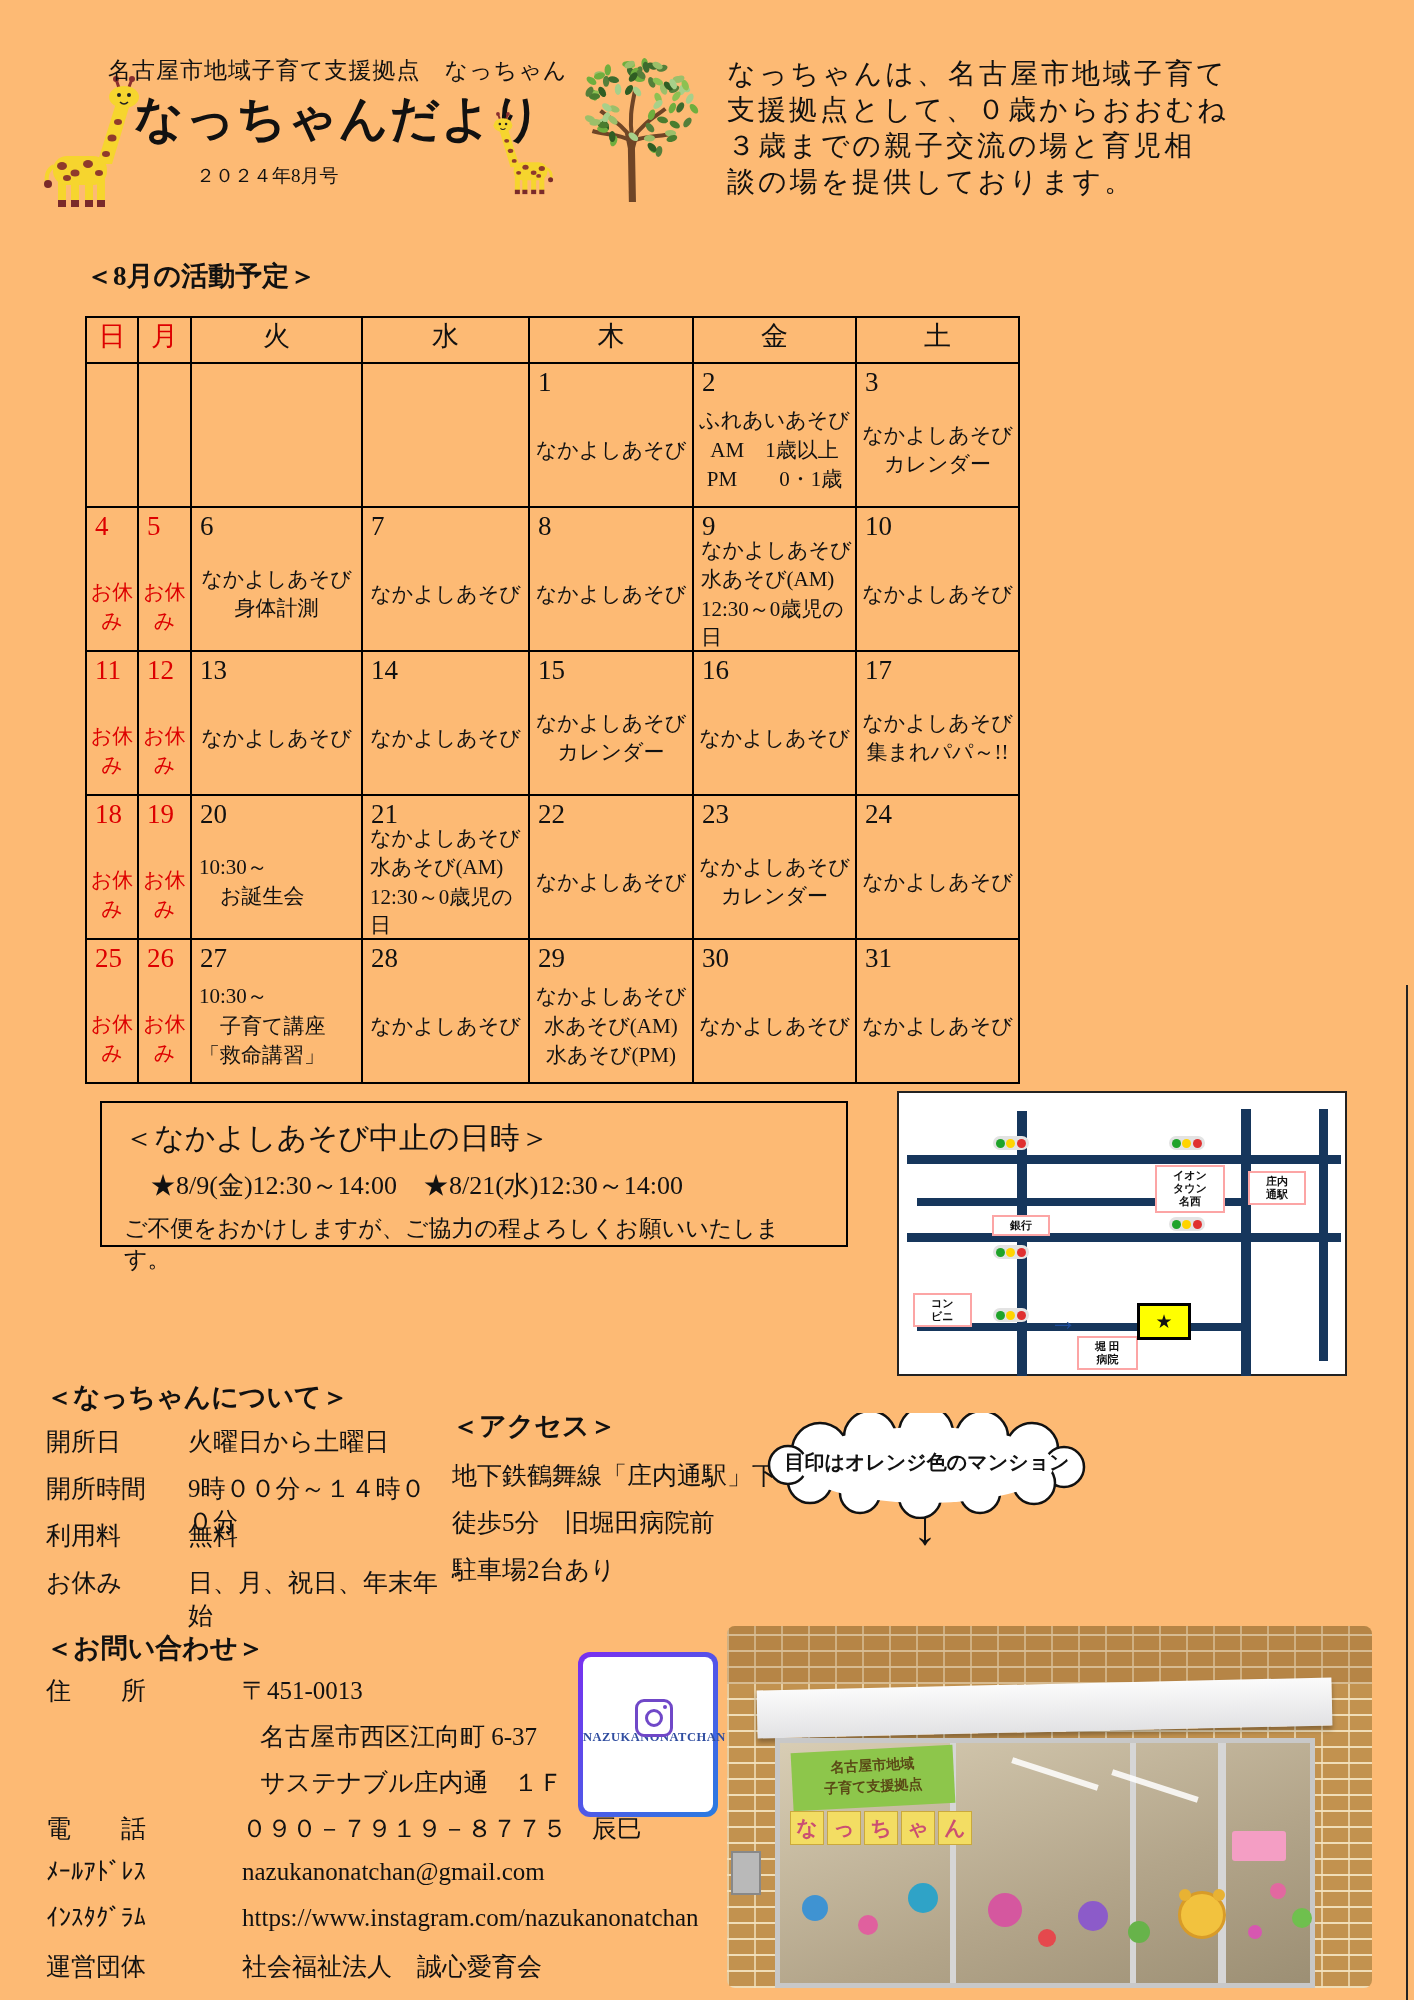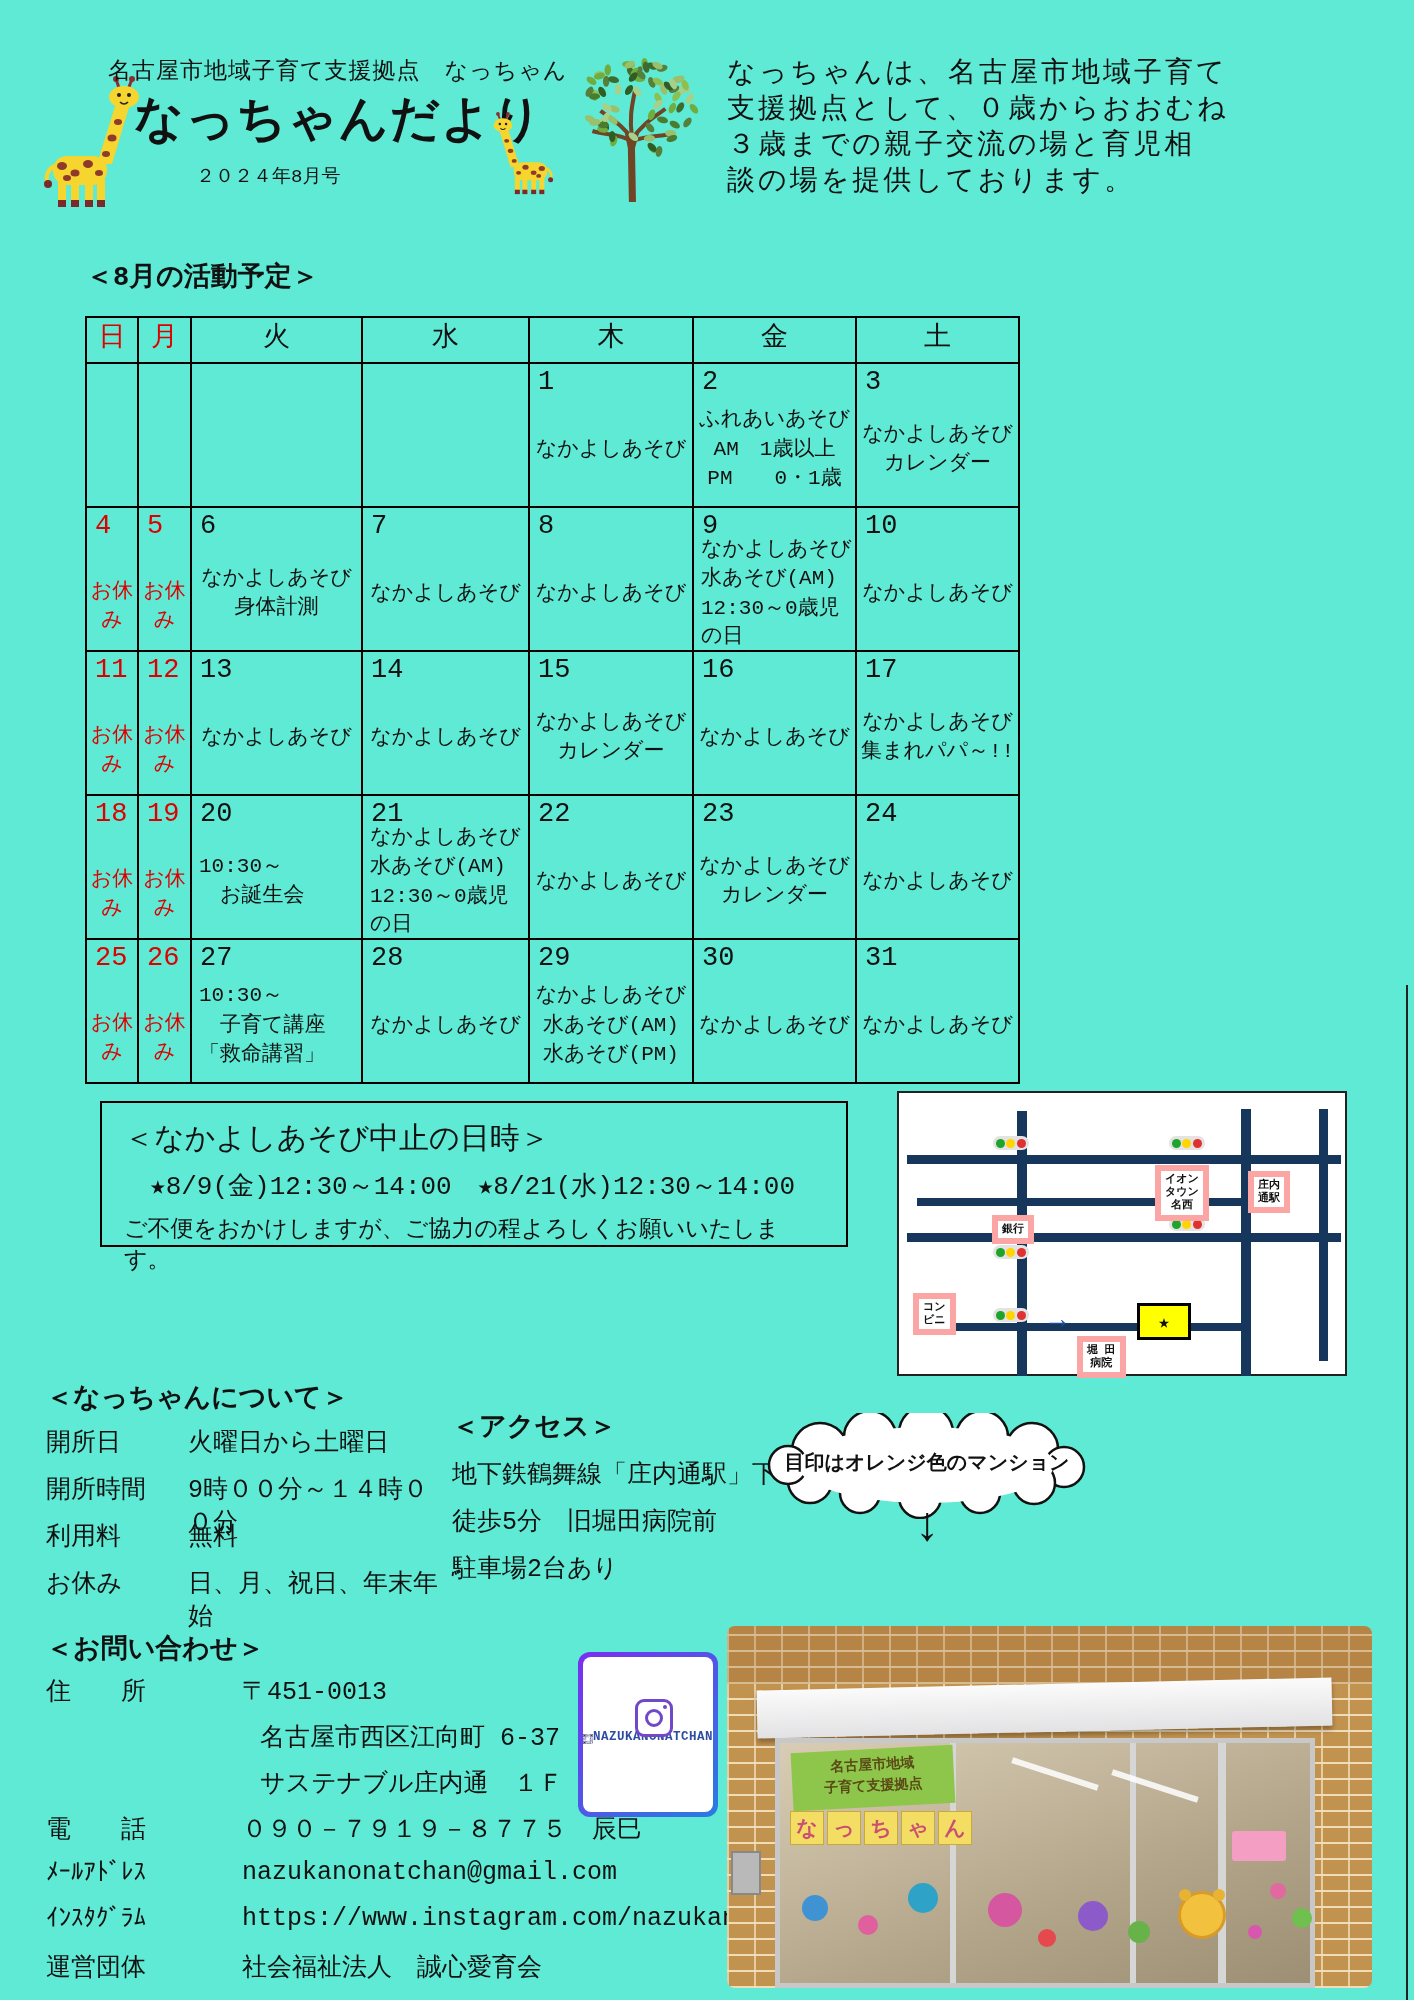--- a/index.html
+++ b/index.html
@@ -1,17 +1,17 @@
 <!DOCTYPE html>
 <html><head>
 <meta charset="utf-8">
 <style>
   html,body{margin:0;padding:0;background:#fff;}
-  .page{position:relative;width:1414px;height:2000px;background:#5eead4;overflow:hidden;
-        font-family:Liberation Mono, monospace;color:#111;}
+  .page{position:relative;width:1414px;height:2000px;background:#fdba74;overflow:hidden;
+        font-family:Liberation Serif, serif;color:#111;}
   .abs{position:absolute;}
   .red{color:#dd0000;}
   .prelines{white-space:pre-line;}
 
   
   .subtitle{left:108px;top:55px;font-size:23px;letter-spacing:1px;}
   .title{left:134px;top:86px;font-size:49px;font-weight:900;letter-spacing:1px;}
   .issue{left:196px;top:163px;font-size:19px;}
   .intro{left:727px;top:56px;width:660px;font-size:28px;line-height:36px;letter-spacing:3px;}
 
@@ -34,22 +34,22 @@
   .notice .t2{font-size:26px;margin-top:9px;}
   .notice .t3{font-size:23px;margin-top:10px;}
 
   
   .map{left:897px;top:1091px;width:450px;height:285px;border:2px solid #222;background:#fff;box-sizing:border-box;}
   .road{position:absolute;background:#16365c;}
   .tl{position:absolute;width:36px;height:14px;border-radius:8px;background:#e3e3e3;
       display:flex;align-items:center;justify-content:space-around;padding:0 2px;box-sizing:border-box;}
   .tl .d{width:9px;height:9px;border-radius:50%;}
   .dg{background:#1fa32a}.dy{background:#ffd400}.dr{background:#e03030}
-  .mlabel{position:absolute;background:#fff;border:6px solid #fca5a5;font-size:11px;font-weight:bold;
-          line-height:1.2;padding:2px 4px;white-space:pre-line;text-align:center;}
+  .mlabel{position:absolute;background:#fff;border:2px solid #fca5a5;font-size:11px;font-weight:bold;
+          line-height:1.2;padding:2px 16px;white-space:pre-line;text-align:center;}
   .mstar{position:absolute;left:238px;top:210px;width:48px;height:31px;background:#ffff00;
          border:3px solid #000;font-size:19px;display:flex;align-items:center;justify-content:center;}
   .marrow{position:absolute;left:150px;top:212px;color:#1f4e9c;font-size:28px;font-weight:bold;}
 
   
   .sec-heading{font-size:27px;font-weight:bold;}
   .inforow{display:flex;font-size:25px;height:47px;align-items:flex-start;}
   .inforow .lbl{width:142px;flex:none;}
   .inforow .val{flex:1;}
   .access-lines{font-size:25px;line-height:47px;}

